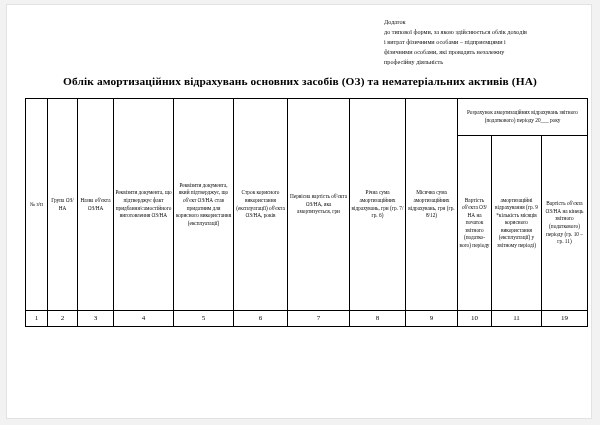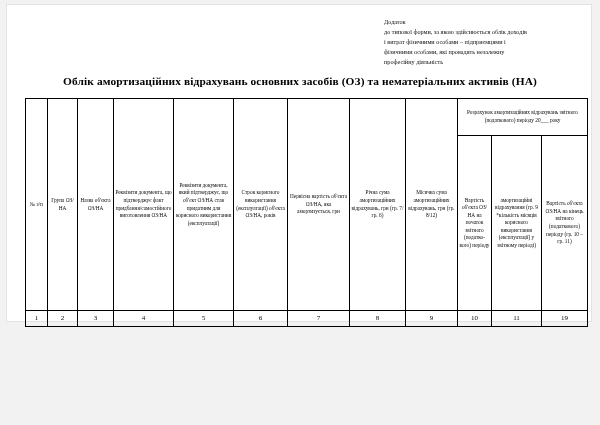--- a/index.html
+++ b/index.html
@@ -11,21 +11,21 @@
     width: 600px;
     height: 425px;
     overflow: hidden;
     font-family: "Liberation Serif", "DejaVu Serif", serif;
   }
   .page {
     position: absolute;
     left: 6px;
     top: 4px;
     width: 586px;
-    height: 318px;
+    height: 415px;
     background: #ffffff;
     border: 1px solid #e2e2e2;
     box-sizing: border-box;
   }
   .appendix {
     position: absolute;
     left: 377px;
     top: 12px;
     width: 200px;
     font-size: 6.2px;

